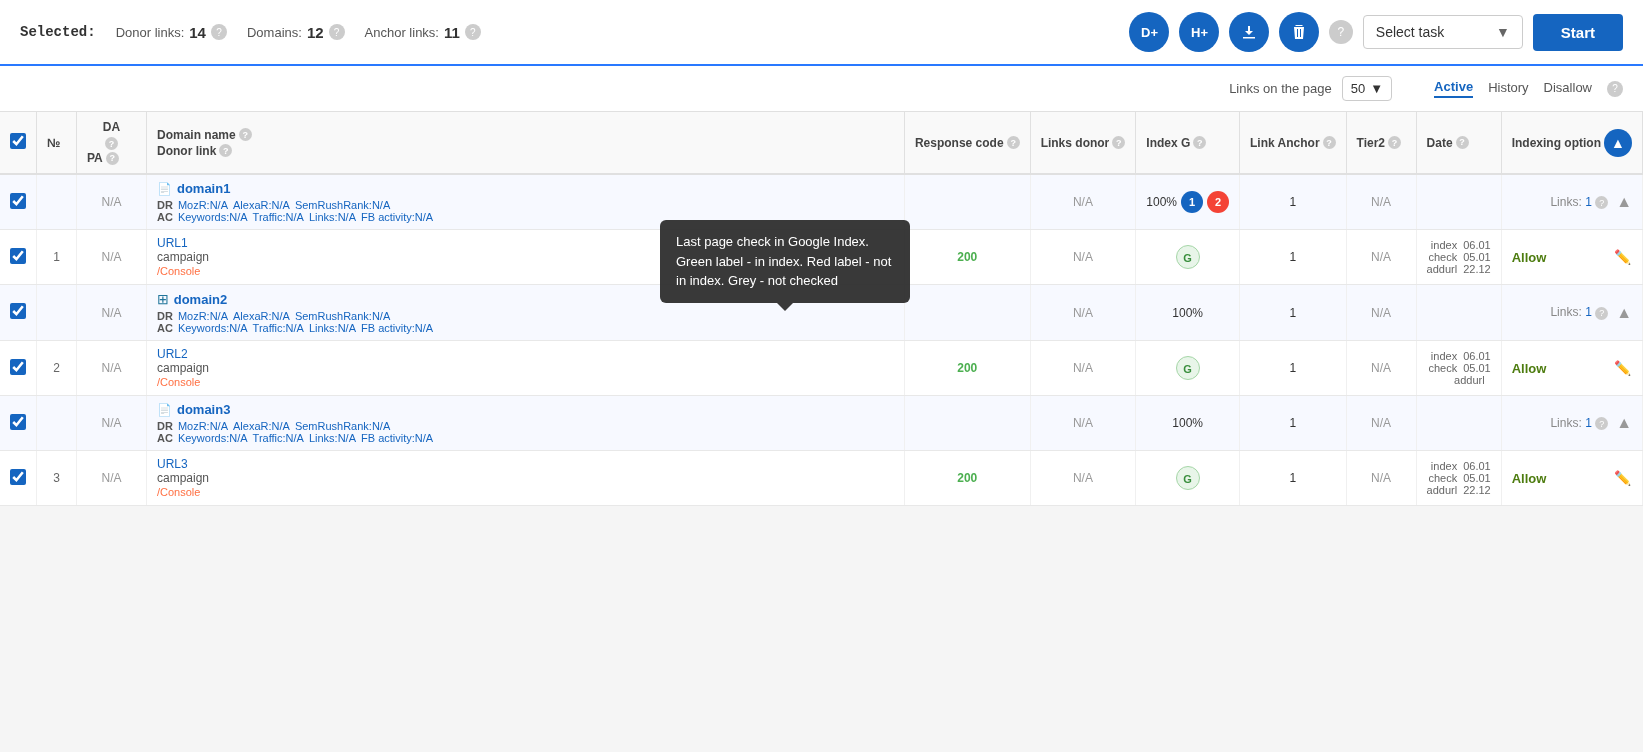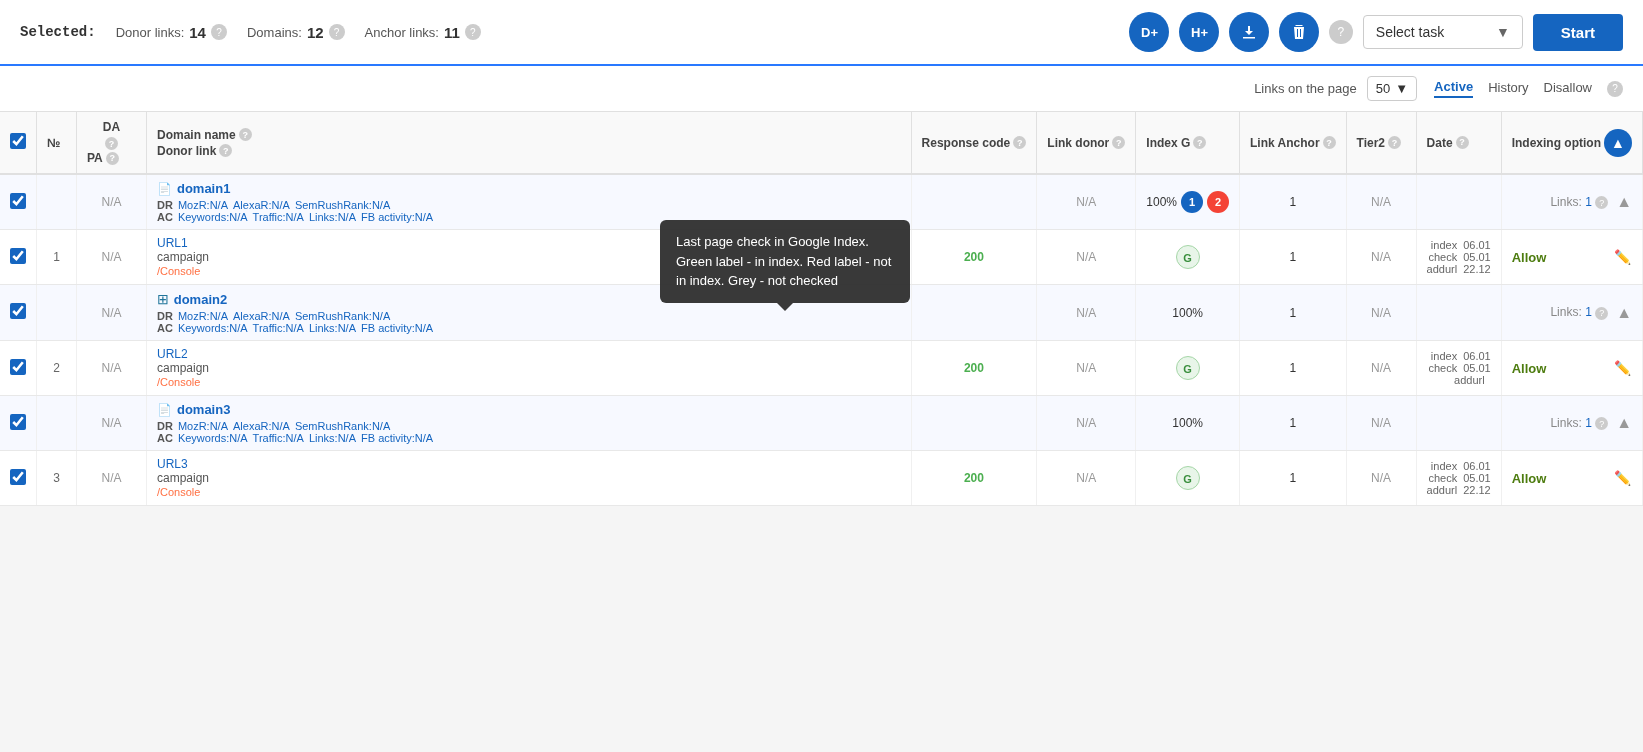--- a/index.html
+++ b/index.html
@@ -45,21 +45,21 @@
       justify-content: flex-end;
       gap: 10px;
       border-bottom: 1px solid #e0e0e0;
     }
     .links-on-page-label { font-size: 13px; color: #555; }
     .per-page-select {
       display: flex; align-items: center; gap: 5px;
       border: 1px solid #ccc; border-radius: 4px; padding: 4px 8px;
       background: #fff; cursor: pointer; font-size: 13px;
     }
-    .tab-group { display: flex; align-items: center; gap: 15px; margin-left: 7px; }
+    .tab-group { display: flex; align-items: center; gap: 15px; margin-left: 32px; }
     .tab { font-size: 13px; color: #555; cursor: pointer; padding-bottom: 2px; }
     .tab.active { color: #1565c0; border-bottom: 2px solid #1565c0; font-weight: bold; }
 
     .main-table { width: 100%; border-collapse: collapse; background: #fff; }
     .main-table th {
       background: #f9f9f9; border-bottom: 2px solid #e0e0e0; border-right: 1px solid #e0e0e0;
       padding: 8px 10px; font-size: 12px; font-weight: bold; color: #444; text-align: left;
       white-space: nowrap;
     }
     .main-table td {
@@ -260,21 +260,21 @@
           </div>
         </th>
         <th class="response-col">
           <div style="display:flex;align-items:center;gap:3px;">
             <span>Response code</span>
             <span class="help-icon" style="width:13px;height:13px;font-size:9px;">?</span>
           </div>
         </th>
         <th class="link-donor-col">
           <div style="display:flex;align-items:center;gap:3px;">
-            <span>Link donor</span>
+            <span>Links donor</span>
             <span class="help-icon" style="width:13px;height:13px;font-size:9px;">?</span>
           </div>
         </th>
         <th class="index-g-col">
           <div style="display:flex;align-items:center;gap:3px;">
             <span>Index G</span>
             <span class="help-icon" style="width:13px;height:13px;font-size:9px;">?</span>
           </div>
         </th>
         <th class="link-anchor-col">

